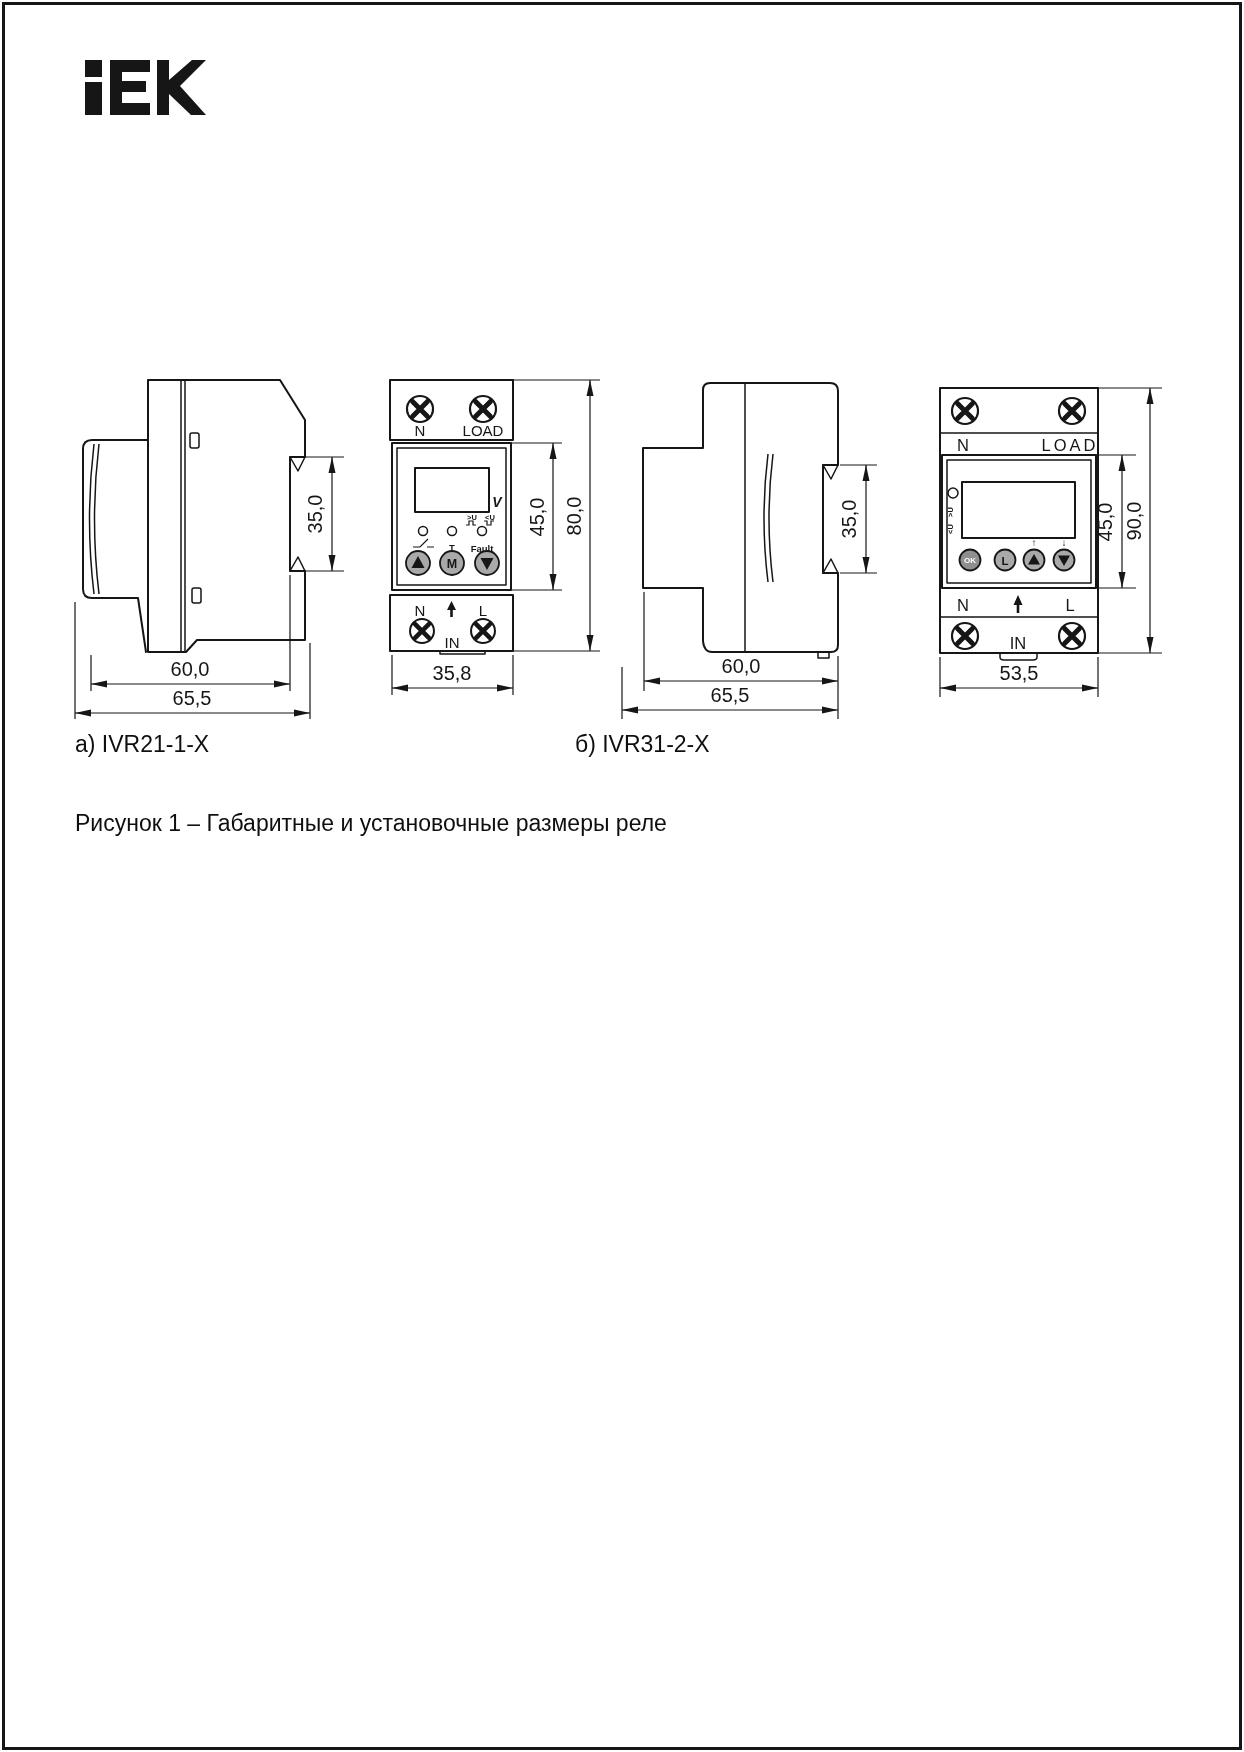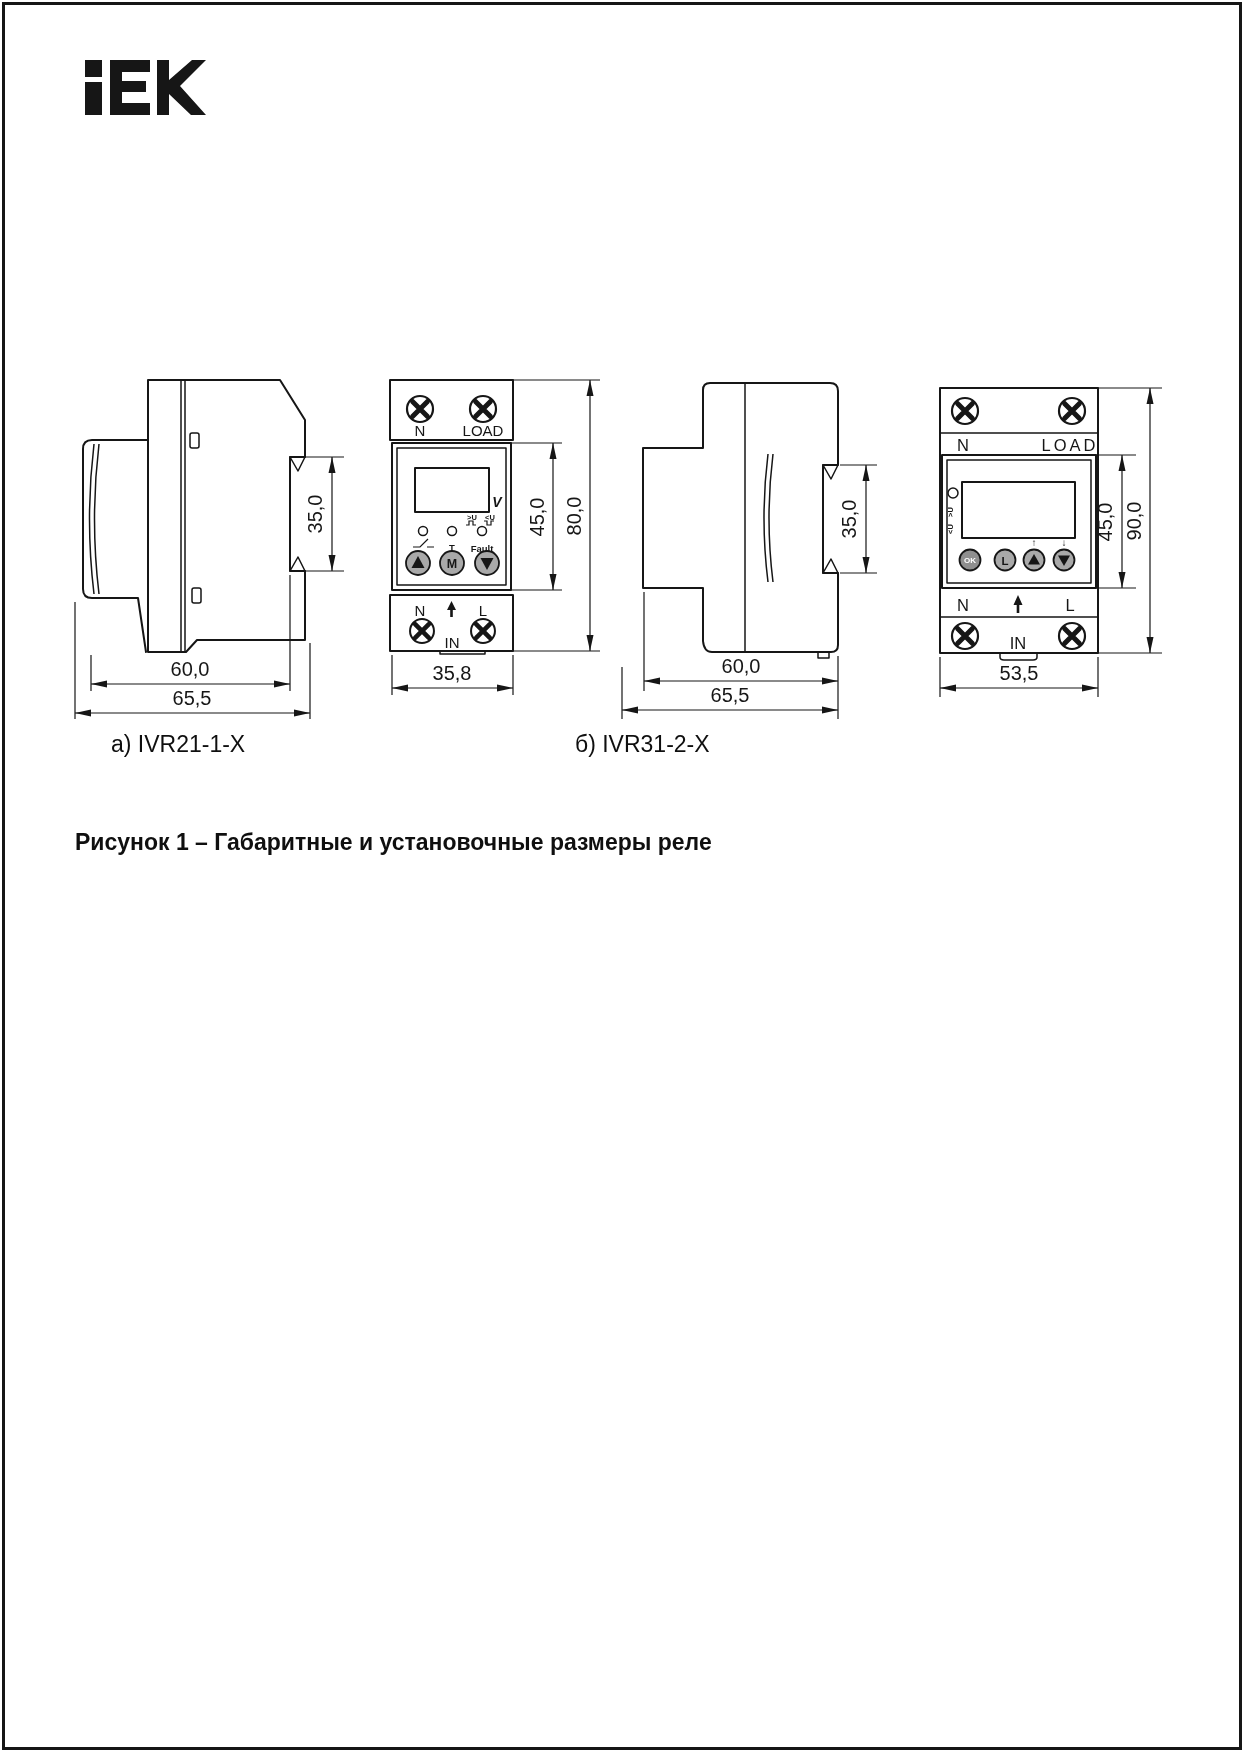--- a/index.html
+++ b/index.html
@@ -235,16 +235,16 @@
     </g>
     <g>
       <path class="dl" d="M20,322 V362 M178,322 V362"></path>
       <path class="dl" d="M20,353 H178"></path>
       <polygon class="arr" points="20,353 36,349.5 36,356.5"></polygon>
       <polygon class="arr" points="178,353 162,349.5 162,356.5"></polygon>
       <text class="dim" x="99" y="345">53,5</text>
     </g>
   </svg>
 
-  <div class="cap" style="left:75px; top:731px;margin-left:36px;">а) IVR21-1-Х</div>
+  <div class="cap" style="left:75px; top:731px;">а) IVR21-1-Х</div>
   <div class="cap" style="left:575px; top:731px;">б) IVR31-2-Х</div>
-  <div class="cap" style="left:75px; top:829px;font-weight:bold;">Рисунок 1 – Габаритные и установочные размеры реле</div>
+  <div class="cap" style="left:75px; top:810px;">Рисунок 1 – Габаритные и установочные размеры реле</div>
 </div>
 
 </body></html>

